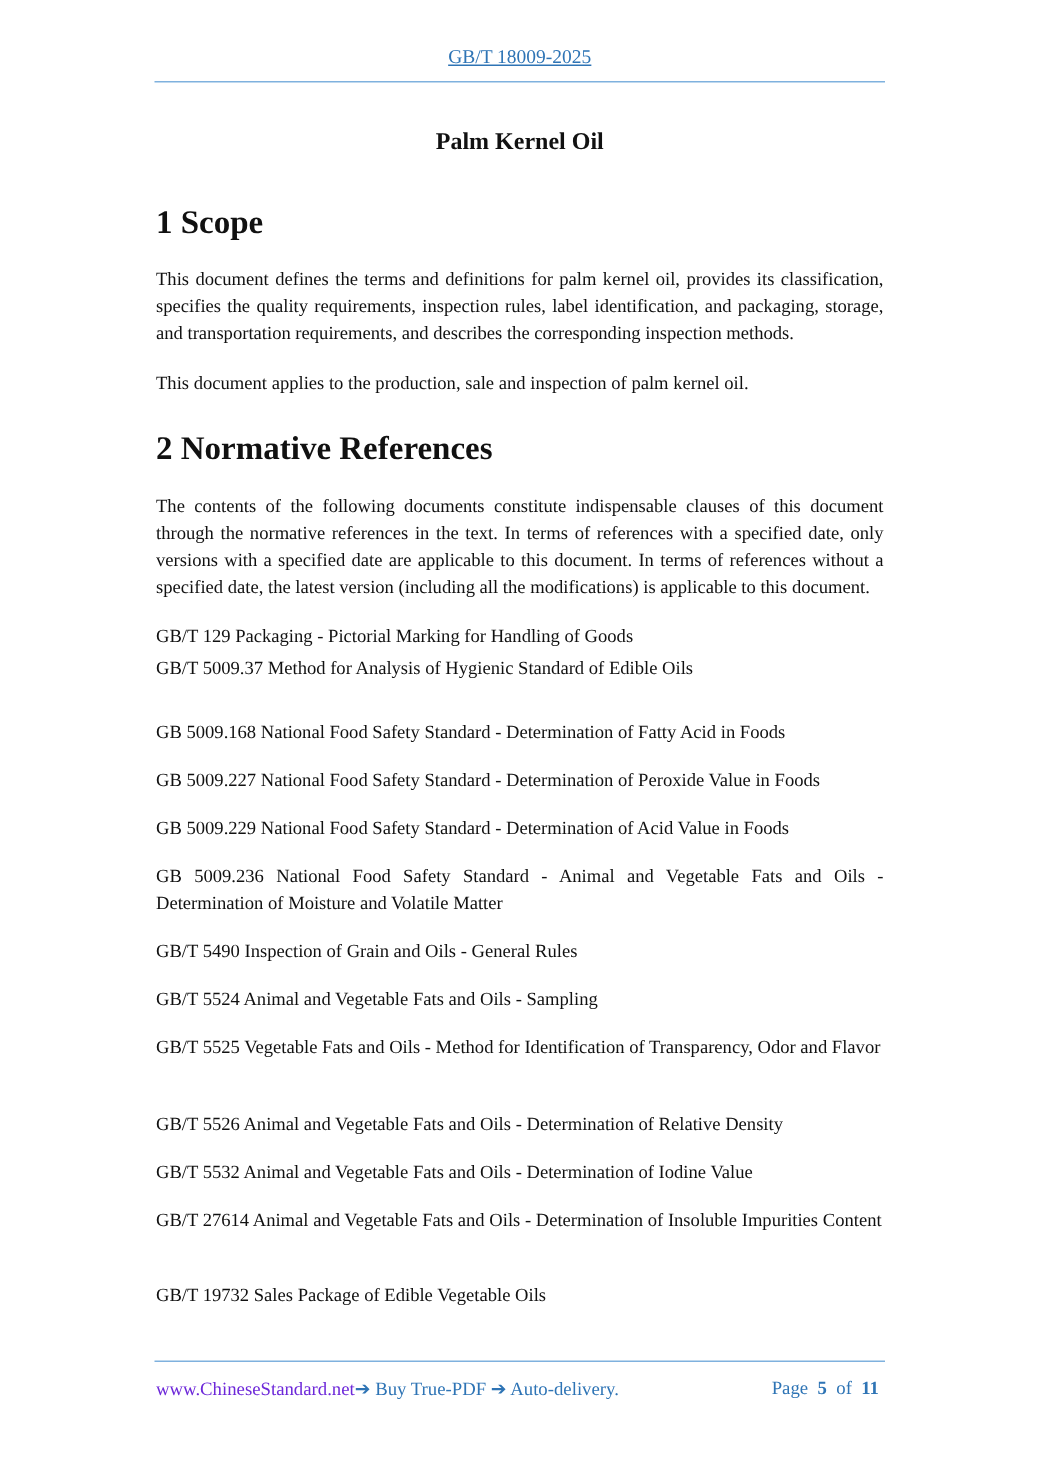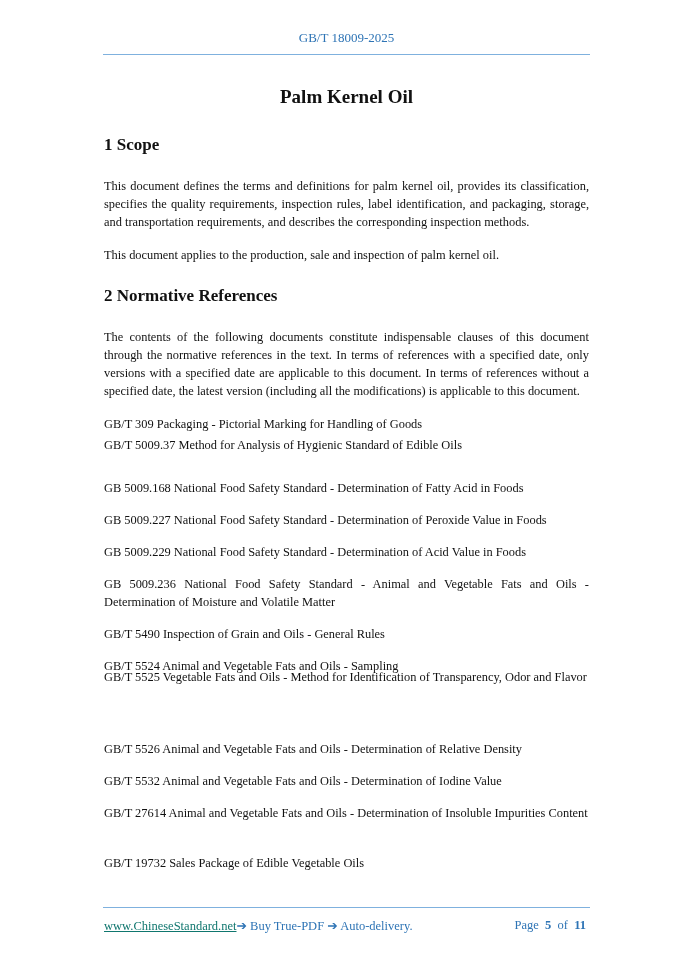--- a/index.html
+++ b/index.html
@@ -1,58 +1,58 @@
 <!DOCTYPE html>
 <html><head>
 <meta charset="utf-8">
 <style>
   html, body { margin: 0; padding: 0; background: #ffffff; }
   body { width: 693px; height: 980px; position: relative; overflow: hidden;
          font-family: "Liberation Serif", "DejaVu Serif", serif; color: #111; }
   .header { position: absolute; left: 103px; width: 487px; top: 30px; text-align: center;
-            font-size: 13px; color: #2e74b5; }
+            font-size: 13px; color: #2e74b5; text-decoration: underline; }
   .header-rule { position: absolute; left: 103px; width: 487px; top: 54px; height: 0;
                  border-top: 1px solid #7fb1de; }
   .title { position: absolute; top: 86px; left: 0; width: 693px; text-align: center;
-           font-weight: bold; font-size: 19px; }
+           font-weight: bold; font-size: 16px; }
   .content { position: absolute; left: 104px; width: 485px; top: 0; }
-  h2 { position: absolute; margin: 0; font-size: 17px; font-weight: bold; left: 0; }
+  h2 { position: absolute; margin: 0; font-size: 22px; font-weight: bold; left: 0; }
   .p { position: absolute; left: 0; width: 485px; font-size: 12.4px; line-height: 18px;
        text-align: justify; margin: 0; font-family: Liberation Serif, serif; }
   .footer-rule { position: absolute; left: 103px; width: 487px; top: 907px; border-top: 1px solid #7fb1de; }
   .footer { position: absolute; top: 918px; left: 104px; width: 482px; font-size: 12.5px; color: #2e74b5; }
-  .footer a { color: #0f766e; text-decoration: underline; }
+  .footer a { color: #6d28d9; }
   .footer .right { position: absolute; right: 0; top: 0; }
   .footer b { font-weight: bold; }
 </style>
 </head>
 <body>
 
 <div class="header">GB/T 18009-2025</div>
 <div class="header-rule"></div>
 
 <div class="title">Palm Kernel Oil</div>
 
 <div class="content">
   <h2 style="top:135px">1 Scope</h2>
   <p class="p" style="top:177px">This document defines the terms and definitions for palm kernel oil, provides its classification, specifies the quality requirements, inspection rules, label identification, and packaging, storage, and transportation requirements, and describes the corresponding inspection methods.</p>
   <p class="p" style="top:246px">This document applies to the production, sale and inspection of palm kernel oil.</p>
 
   <h2 style="top:286px">2 Normative References</h2>
   <p class="p" style="top:328px">The contents of the following documents constitute indispensable clauses of this document through the normative references in the text. In terms of references with a specified date, only versions with a specified date are applicable to this document. In terms of references without a specified date, the latest version (including all the modifications) is applicable to this document.</p>
 
-  <p class="p" style="top:415px">GB/T 309 Packaging - Pictorial Marking for Handling of Goods</p>
+  <p class="p" style="top:415px">GB/T 129 Packaging - Pictorial Marking for Handling of Goods</p>
   <p class="p" style="top:436px">GB/T 5009.37 Method for Analysis of Hygienic Standard of Edible Oils</p>
   <p class="p" style="top:479px">GB 5009.168 National Food Safety Standard - Determination of Fatty Acid in Foods</p>
   <p class="p" style="top:511px">GB 5009.227 National Food Safety Standard - Determination of Peroxide Value in Foods</p>
   <p class="p" style="top:543px">GB 5009.229 National Food Safety Standard - Determination of Acid Value in Foods</p>
   <p class="p" style="top:575px">GB 5009.236 National Food Safety Standard - Animal and Vegetable Fats and Oils - Determination of Moisture and Volatile Matter</p>
   <p class="p" style="top:625px">GB/T 5490 Inspection of Grain and Oils - General Rules</p>
   <p class="p" style="top:657px">GB/T 5524 Animal and Vegetable Fats and Oils - Sampling</p>
-  <p class="p" style="top:668px">GB/T 5525 Vegetable Fats and Oils - Method for Identification of Transparency, Odor and Flavor</p>
+  <p class="p" style="top:689px">GB/T 5525 Vegetable Fats and Oils - Method for Identification of Transparency, Odor and Flavor</p>
   <p class="p" style="top:740px">GB/T 5526 Animal and Vegetable Fats and Oils - Determination of Relative Density</p>
   <p class="p" style="top:772px">GB/T 5532 Animal and Vegetable Fats and Oils - Determination of Iodine Value</p>
   <p class="p" style="top:804px">GB/T 27614 Animal and Vegetable Fats and Oils - Determination of Insoluble Impurities Content</p>
   <p class="p" style="top:854px">GB/T 19732 Sales Package of Edible Vegetable Oils</p>
 </div>
 
 <div class="footer-rule"></div>
 <div class="footer">
   <a>www.ChineseStandard.net</a><span>➔</span><span> Buy True-PDF </span><span>➔</span><span> Auto-delivery.</span>
   <span class="right">

